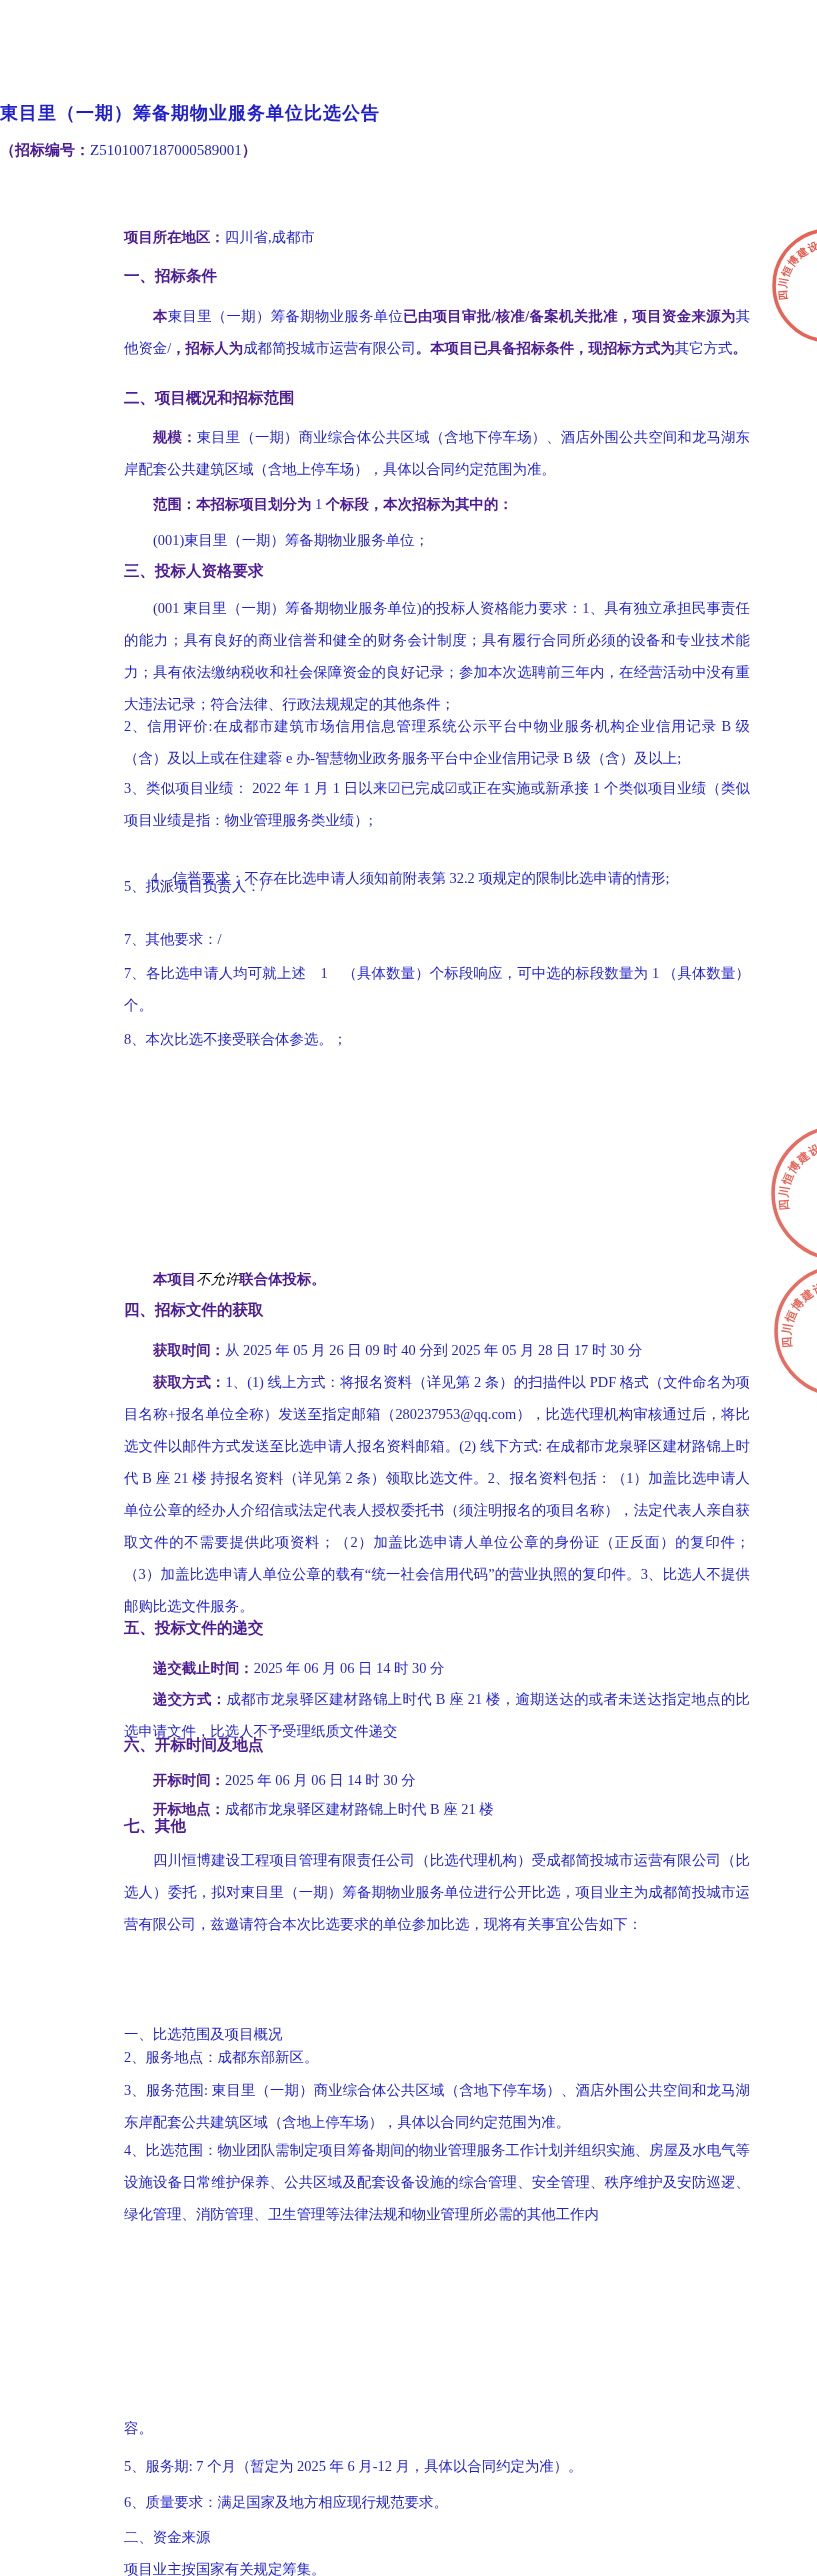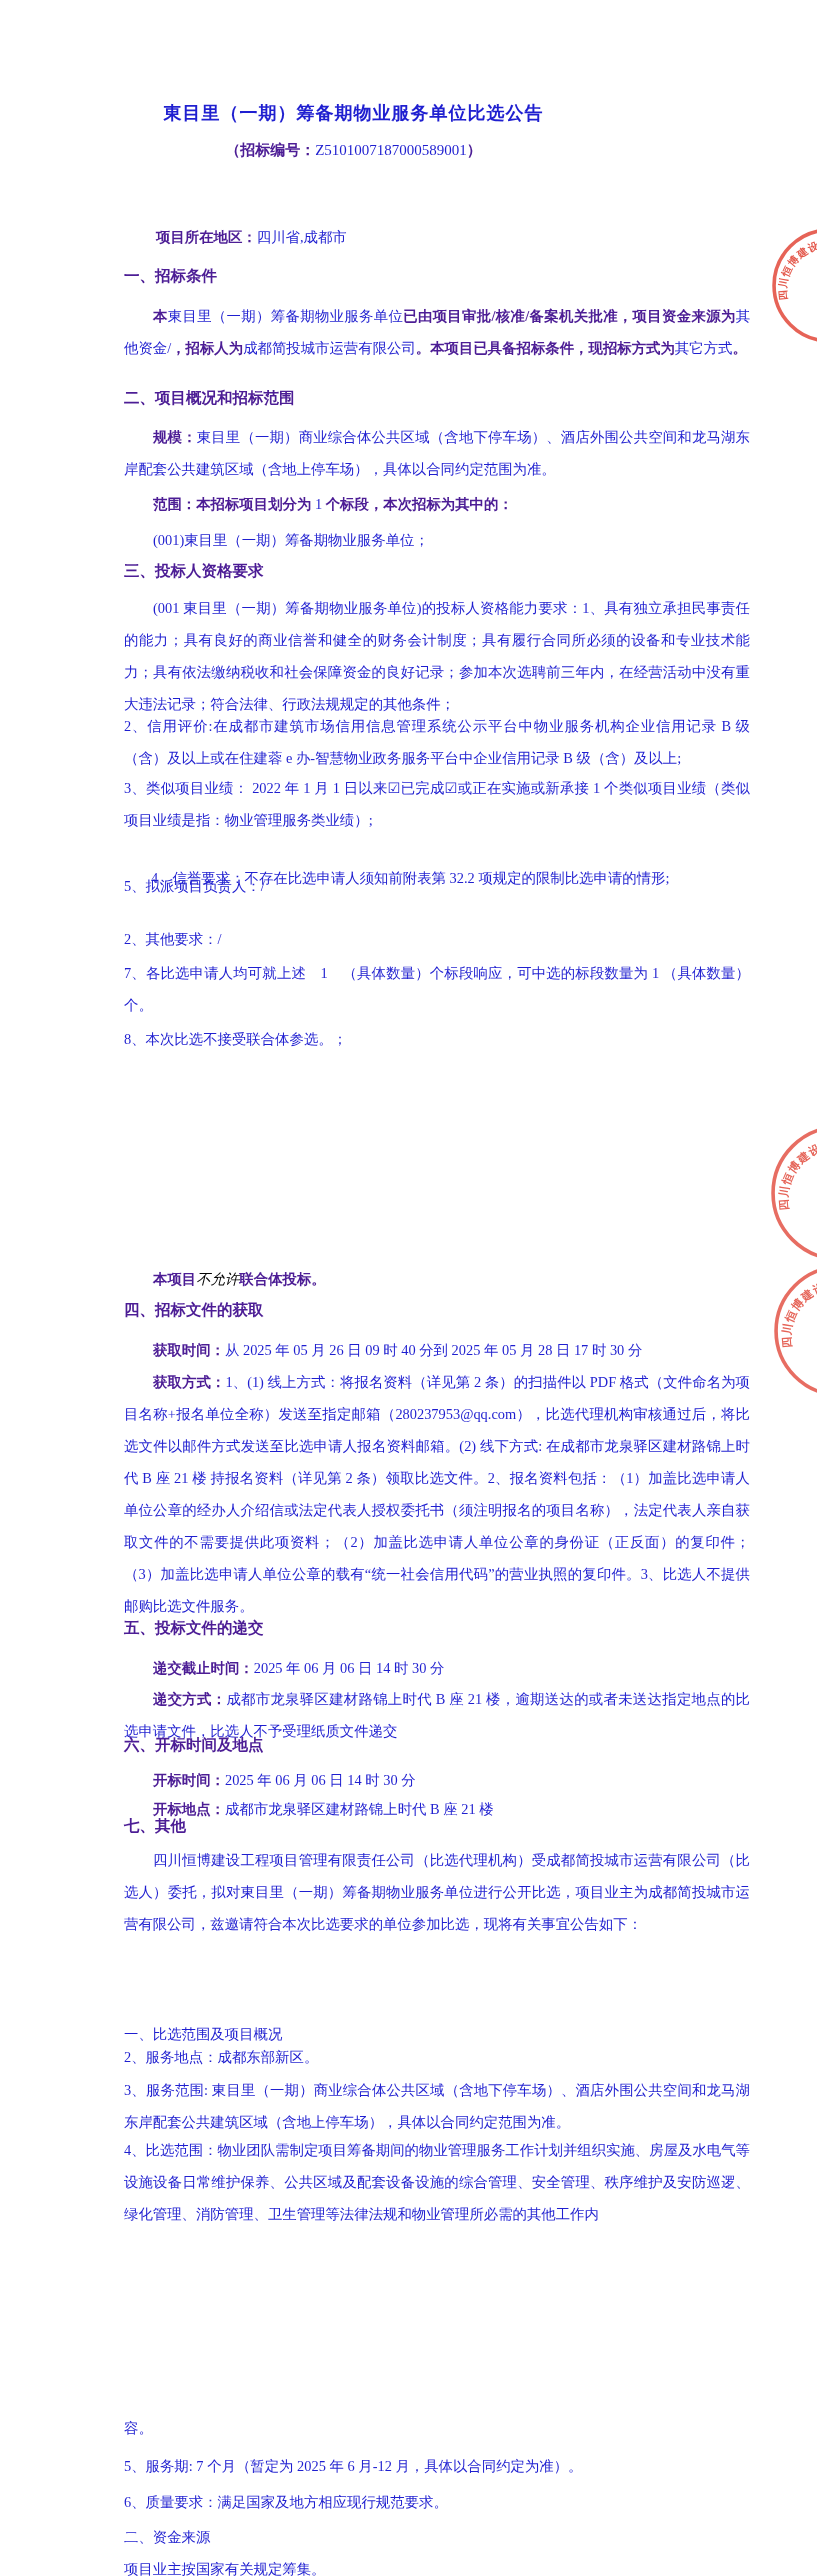--- a/index.html
+++ b/index.html
@@ -1,20 +1,20 @@
 <!DOCTYPE html>
 <html style="font-size:8.2px"><head>
 <meta charset="utf-8">
 <style>
   html,body{margin:0;padding:0;background:#ffffff;}
   .page{position:relative;width:818px;height:3470px;background:#fff;overflow:hidden;
         font-family:"Liberation Serif","DejaVu Serif",serif;}
   .blk{position:absolute;left:124px;width:626px;font-size:14.4px;line-height:32px;
        color:#000;text-align:justify;}
-  .blk.center{left:0;width:707px;text-align:center;}
+  .blk.center{left:0;width:707px;}
   .blk.ind{text-indent:29px;}
   .blk.title{font-size:18px;font-weight:bold;line-height:25px;color:#1f1fd0;letter-spacing:1px;}
   .blk.sub{font-size:15px;line-height:20.6px;}
   .blk.h{font-family:"Liberation Sans","DejaVu Sans",sans-serif;font-weight:bold;
          font-size:15.5px;line-height:21.6px;text-align:left;color:#000;}
   .c-k{color:#4c1d95;font-weight:bold;}
   .c-b{color:#1f1fd0;}
   .c-bi{color:#000000;font-style:italic;font-family:Liberation Serif, serif;}
   .seal{position:absolute;pointer-events:none;}
 </style>
@@ -48,34 +48,34 @@
         <path id="arc3" d="M 34,160 A 96,96 0 1 1 222,160" fill="none"></path>
       </defs>
     <circle cx="128" cy="128" r="124" fill="none" stroke="#dd2f1f" stroke-width="7" opacity="0.7"></circle>
     <text font-size="22" font-weight="bold" fill="#dd2f1f" opacity="0.75" font-family="Liberation Sans, DejaVu Sans, sans-serif" letter-spacing="2">
       <textPath href="#arc3">四川恒博建设工程项目管理有限责任公司</textPath>
     </text>
   </svg>
 
 <div class="blk title center" style="top: 101px;"><span class="c-b">東目里（一期）筹备期物业服务单位比选公告</span></div>
     <div class="blk sub center" style="top: 140px;"><span class="c-k">（招标编号：</span><span class="c-b">Z5101007187000589001</span><span class="c-k">）</span></div>
-    <div class="blk" style="top: 221px; margin-left: 32px;"><span class="c-k">项目所在地区：</span><span class="c-b">四川省,成都市</span></div>
+    <div class="blk" style="top: 221px;"><span class="c-k">项目所在地区：</span><span class="c-b">四川省,成都市</span></div>
     <div class="blk h" style="top: 265px;"><span class="c-k">一、招标条件</span></div>
     <div class="blk ind" style="top: 300px;"><span class="c-k">本</span><span class="c-b">東目里（一期）筹备期物业服务单位</span><span class="c-k">已由项目审批/核准/备案机关批准，项目资金来源为</span><span class="c-b">其他资金/</span><span class="c-k">，招标人为</span><span class="c-b">成都简投城市运营有限公司</span><span class="c-k">。本项目已具备招标条件，现招标方式为</span><span class="c-b">其它方式</span><span class="c-k">。</span></div>
     <div class="blk ind" style="top: 421px;"><span class="c-k">规模：</span><span class="c-b">東目里（一期）商业综合体公共区域（含地下停车场）、酒店外围公共空间和龙马湖东岸配套公共建筑区域（含地上停车场），具体以合同约定范围为准。</span></div>
     <div class="blk h" style="top: 387px;"><span class="c-k">二、项目概况和招标范围</span></div>
     <div class="blk ind" style="top: 488px;"><span class="c-k">范围：本招标项目划分为 </span><span class="c-b">1</span><span class="c-k"> 个标段，本次招标为其中的：</span></div>
     <div class="blk ind" style="top: 524px;"><span class="c-b">(001)東目里（一期）筹备期物业服务单位；</span></div>
     <div class="blk h" style="top: 560px;"><span class="c-k">三、投标人资格要求</span></div>
     <div class="blk ind" style="top: 592px;"><span class="c-b">(001 東目里（一期）筹备期物业服务单位)的投标人资格能力要求：1、具有独立承担民事责任的能力；具有良好的商业信誉和健全的财务会计制度；具有履行合同所必须的设备和专业技术能力；具有依法缴纳税收和社会保障资金的良好记录；参加本次选聘前三年内，在经营活动中没有重大违法记录；符合法律、行政法规规定的其他条件；</span></div>
     <div class="blk" style="top: 710px;"><span class="c-b">2、信用评价:在成都市建筑市场信用信息管理系统公示平台中物业服务机构企业信用记录 B 级（含）及以上或在住建蓉 e 办-智慧物业政务服务平台中企业信用记录 B 级（含）及以上;</span></div>
     <div class="blk" style="top: 772px;"><span class="c-b">3、类似项目业绩：  2022 年 1 月 1 日以来☑已完成☑或正在实施或新承接 1 个类似项目业绩（类似项目业绩是指：物业管理服务类业绩）;</span></div>
     <div class="blk" style="top: 862px; margin-left: 27px;"><span class="c-b">4、信誉要求：不存在比选申请人须知前附表第 32.2 项规定的限制比选申请的情形;</span></div>
     <div class="blk" style="top: 870px;"><span class="c-b">5、拟派项目负责人：/</span></div>
-    <div class="blk" style="top: 923px;"><span class="c-b">2、其他要求：/</span></div>
+    <div class="blk" style="top: 923px;"><span class="c-b">7、其他要求：/</span></div>
     <div class="blk" style="top: 957px;"><span class="c-b">7、各比选申请人均可就上述　1　（具体数量）个标段响应，可中选的标段数量为 1 （具体数量）个。</span></div>
     <div class="blk" style="top: 1023px;"><span class="c-b">8、本次比选不接受联合体参选。；</span></div>
     <div class="blk ind" style="top: 1263px;"><span class="c-k">本项目</span><span class="c-bi">不允许</span><span class="c-k">联合体投标。</span></div>
     <div class="blk h" style="top: 1299px;"><span class="c-k">四、招标文件的获取</span></div>
     <div class="blk ind" style="top: 1334px;"><span class="c-k">获取时间：</span><span class="c-b">从 2025 年 05 月 26 日  09 时 40 分到 2025 年 05 月 28 日  17 时 30 分</span></div>
     <div class="blk ind" style="top: 1366px;"><span class="c-k">获取方式：</span><span class="c-b">1、(1) 线上方式：将报名资料（详见第 2 条）的扫描件以 PDF 格式（文件命名为项目名称+报名单位全称）发送至指定邮箱（280237953@qq.com），比选代理机构审核通过后，将比选文件以邮件方式发送至比选申请人报名资料邮箱。(2) 线下方式: 在成都市龙泉驿区建材路锦上时代 B 座 21 楼 持报名资料（详见第 2 条）领取比选文件。2、报名资料包括：（1）加盖比选申请人单位公章的经办人介绍信或法定代表人授权委托书（须注明报名的项目名称），法定代表人亲自获取文件的不需要提供此项资料；（2）加盖比选申请人单位公章的身份证（正反面）的复印件；（3）加盖比选申请人单位公章的载有“统一社会信用代码”的营业执照的复印件。3、比选人不提供邮购比选文件服务。</span></div>
     <div class="blk h" style="top: 1617px;"><span class="c-k">五、投标文件的递交</span></div>
     <div class="blk ind" style="top: 1652px;"><span class="c-k">递交截止时间：</span><span class="c-b">2025 年 06 月 06 日 14 时 30 分</span></div>
     <div class="blk ind" style="top: 1683px;"><span class="c-k">递交方式：</span><span class="c-b">成都市龙泉驿区建材路锦上时代 B 座 21 楼，逾期送达的或者未送达指定地点的比选申请文件，比选人不予受理纸质文件递交</span></div>
     <div class="blk h" style="top: 1734px;"><span class="c-k">六、开标时间及地点</span></div>

